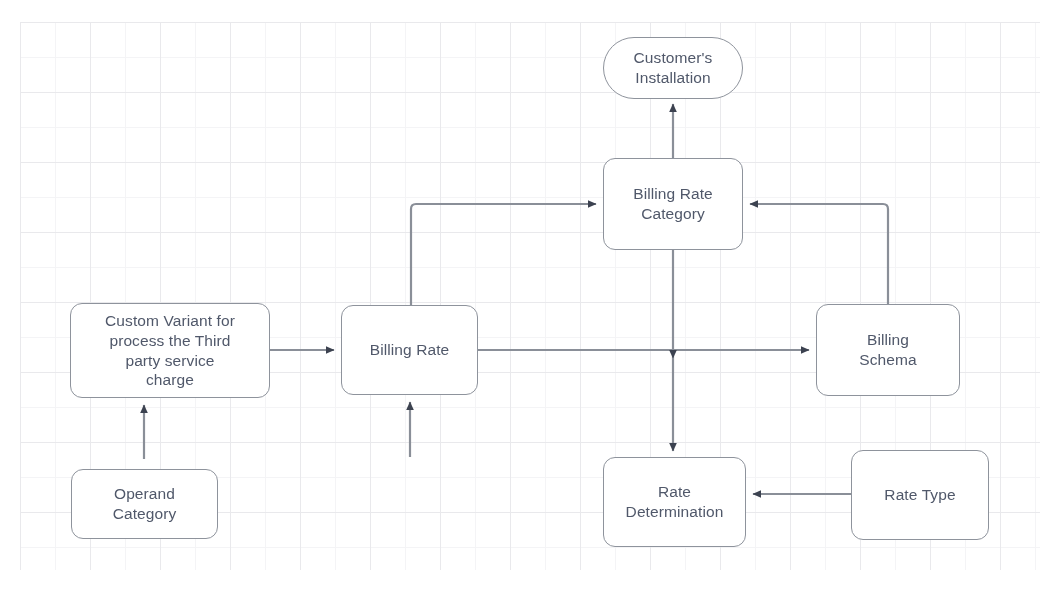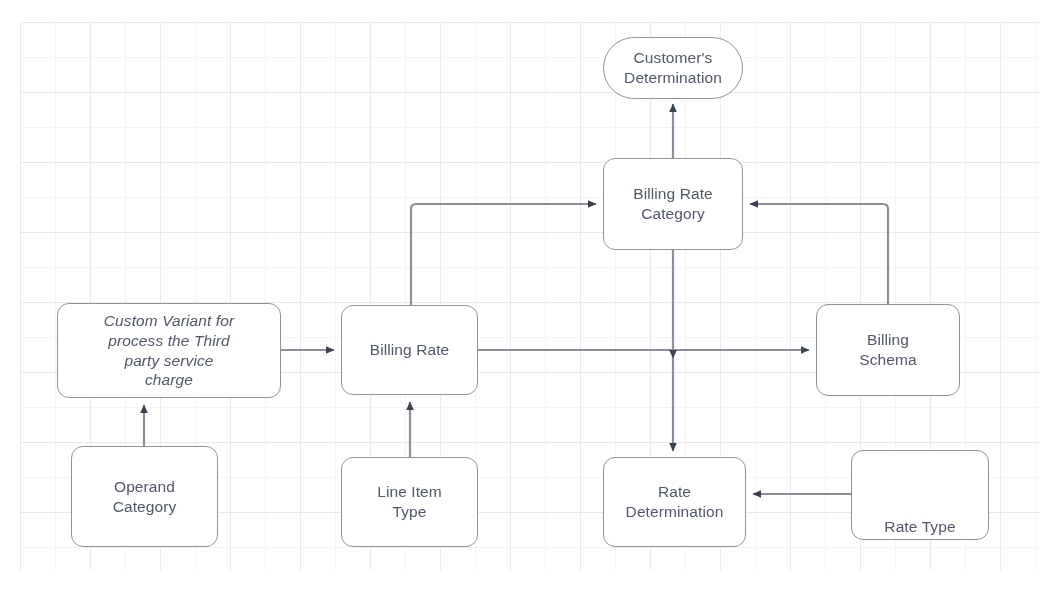--- a/index.html
+++ b/index.html
@@ -96,56 +96,52 @@
     <path d="M478,350 L809,350" fill="none" stroke="#8a8f98" stroke-width="2.2" marker-end="url(#arrowhead)"></path>
 
     <path d="M673,250 L673,358" fill="none" stroke="#8a8f98" stroke-width="2.2" marker-end="url(#arrowhead)"></path>
     <path d="M673,358 L673,451" fill="none" stroke="#8a8f98" stroke-width="2.2" marker-end="url(#arrowhead)"></path>
 
     <path d="M851,494 L753,494" fill="none" stroke="#8a8f98" stroke-width="2.2" marker-end="url(#arrowhead)"></path>
   </svg>
 
   <div class="node stadium" style="left:603px; top:37px; width:140px; height:62px;">
     <span class="label">Customer's
-Determination</span>
+Installation</span>
   </div>
 
   <div class="node" style="left:603px; top:158px; width:140px; height:92px;">
     <span class="label">Billing Rate
 Category</span>
   </div>
 
-  <div class="node" style="left:57px; top:303px; width:224px; height:95px;font-style:italic;">
+  <div class="node" style="left:70px; top:303px; width:200px; height:95px;">
     <span class="label">Custom Variant for
 process the Third
 party service
 charge</span>
   </div>
 
   <div class="node" style="left:341px; top:305px; width:137px; height:90px;">
     <span class="label">Billing Rate</span>
   </div>
 
   <div class="node" style="left:816px; top:304px; width:144px; height:92px;">
     <span class="label">Billing
 Schema</span>
   </div>
 
-  <div class="node" style="left:71px; top:446px; width:147px; height:101px;">
+  <div class="node" style="left:71px; top:469px; width:147px; height:70px;">
     <span class="label">Operand
 Category</span>
   </div>
 
-  <div class="node" style="left:341px; top:457px; width:137px; height:90px;">
-    <span class="label">Line Item
-Type</span>
-  </div>
 
   <div class="node" style="left:603px; top:457px; width:143px; height:90px;text-align:center;">
     <span class="label">Rate
 Determination</span>
   </div>
 
-  <div class="node" style="left:851px; top:450px; width:138px; height:90px;align-items:flex-end;">
+  <div class="node" style="left:851px; top:450px; width:138px; height:90px;">
     <span class="label">Rate Type</span>
   </div>
 
 </div>
 
 </body></html>

